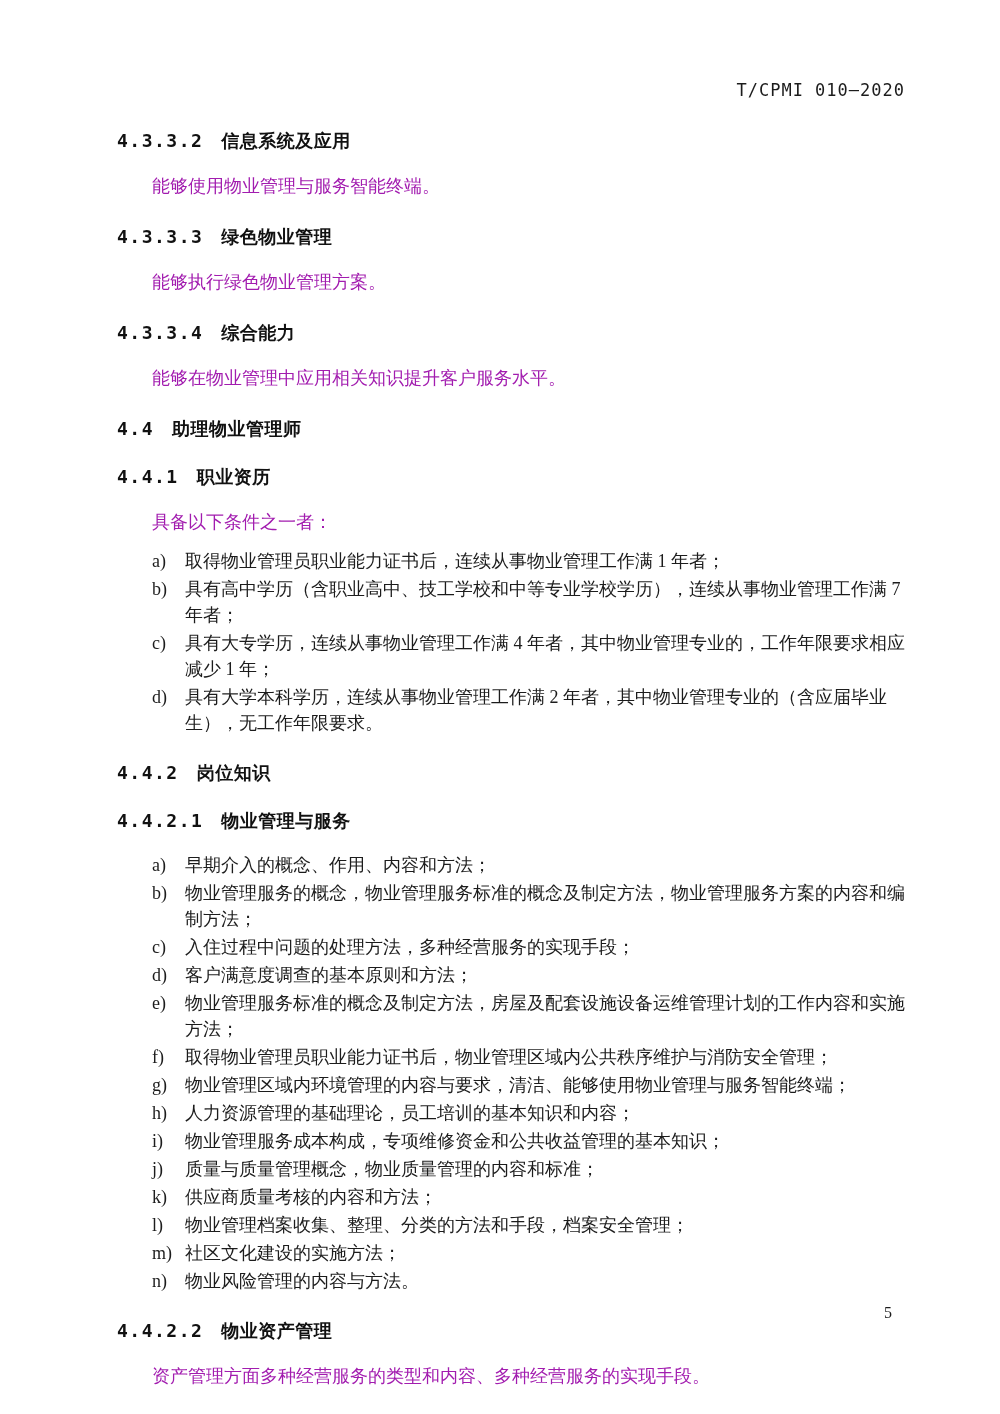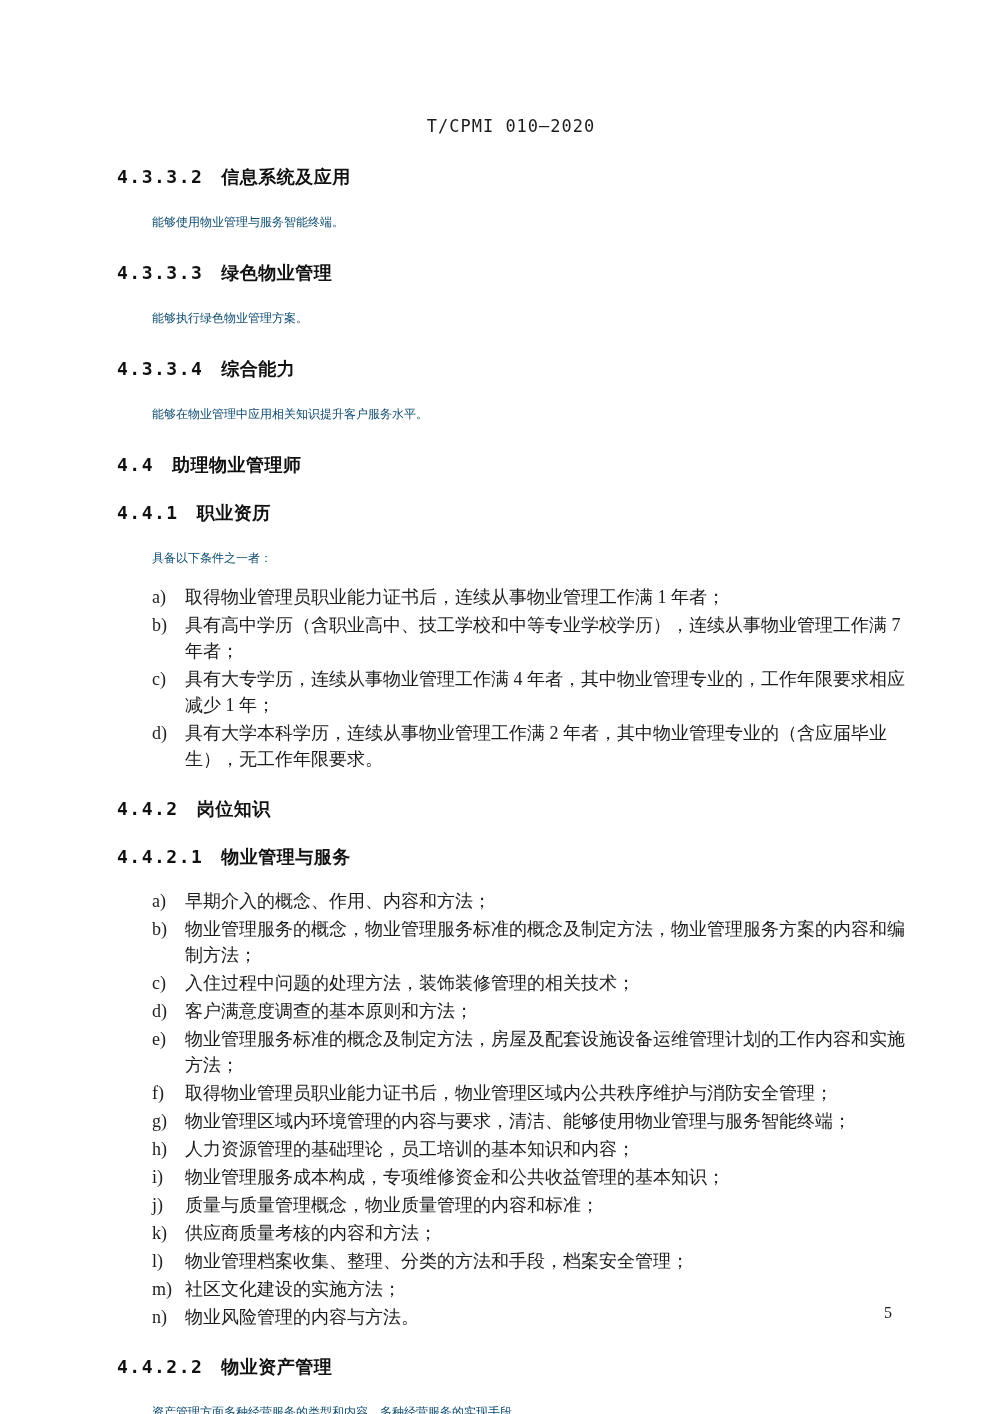--- a/index.html
+++ b/index.html
@@ -11,22 +11,22 @@
     position: relative;
     width: 1000px;
     height: 1414px;
     margin: 0 auto;
     background: #ffffff;
     color: #1c1c1c;
     overflow: hidden;
     font-family: "Liberation Serif", "DejaVu Serif", serif;
   }
   .running-header {
-    padding: 116px 95px 0 117px;
-    text-align: center;
+    padding: 80px 95px 0 117px;
+    text-align: right;
   }
   .doc-code {
     font-family: "DejaVu Sans Mono", "Liberation Mono", monospace;
     font-size: 17px;
     letter-spacing: 1px;
     color: #1c1c1c;
     white-space: nowrap;
   }
   .content {
     padding: 4px 95px 0 117px;
@@ -46,24 +46,24 @@
     font-weight: bold;
     letter-spacing: 1.5px;
     margin-right: 18px;
     white-space: nowrap;
   }
   .h-title {
     letter-spacing: 0.5px;
   }
   .body-para {
     margin: 7px 0 12px 0;
-    font-size: 12px;
+    font-size: 18px;
     line-height: 28px;
     text-indent: 35px;
-    color: #0c4a6e;
+    color: #a21caf;
   }
   .lettered-list {
     list-style: none;
     margin: 0 0 10px 0;
     padding: 0 0 0 35px;
   }
   .lettered-list li {
     display: flex;
     align-items: flex-start;
     font-size: 18px;
@@ -160,21 +160,21 @@
       <li>
         <span class="li-label">a)</span>
         <span class="li-text">早期介入的概念、作用、内容和方法；</span>
       </li>
       <li>
         <span class="li-label">b)</span>
         <span class="li-text">物业管理服务的概念，物业管理服务标准的概念及制定方法，物业管理服务方案的内容和编制方法；</span>
       </li>
       <li>
         <span class="li-label">c)</span>
-        <span class="li-text">入住过程中问题的处理方法，装饰装修管理的相关技术；</span>
+        <span class="li-text">入住过程中问题的处理方法，多种经营服务的实现手段；</span>
       </li>
       <li>
         <span class="li-label">d)</span>
         <span class="li-text">客户满意度调查的基本原则和方法；</span>
       </li>
       <li>
         <span class="li-label">e)</span>
         <span class="li-text">物业管理服务标准的概念及制定方法，房屋及配套设施设备运维管理计划的工作内容和实施方法；</span>
       </li>
       <li>

